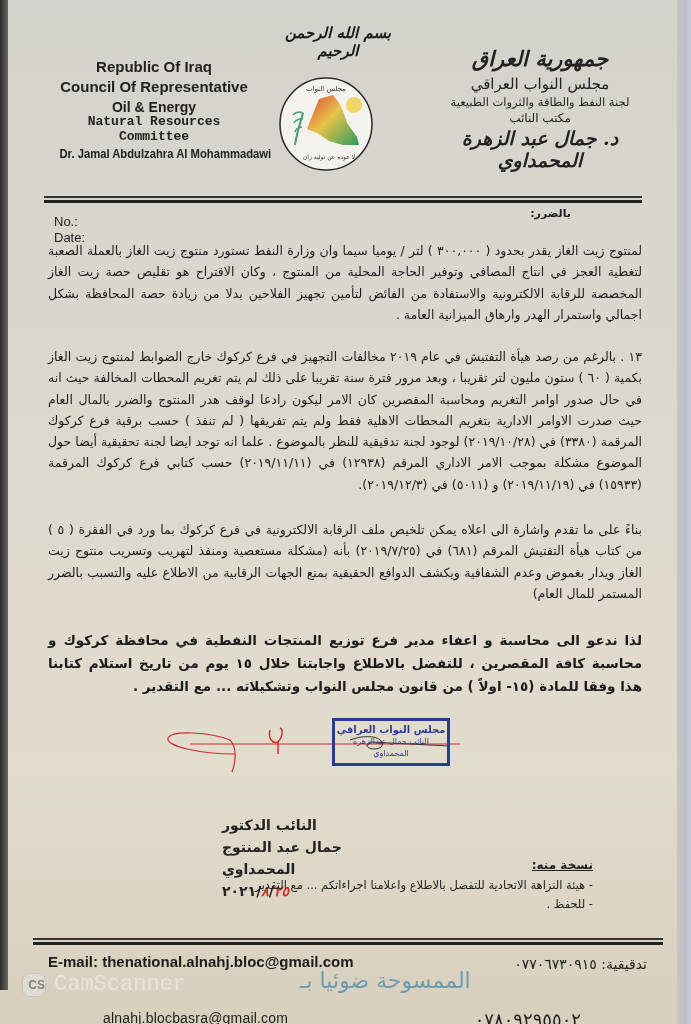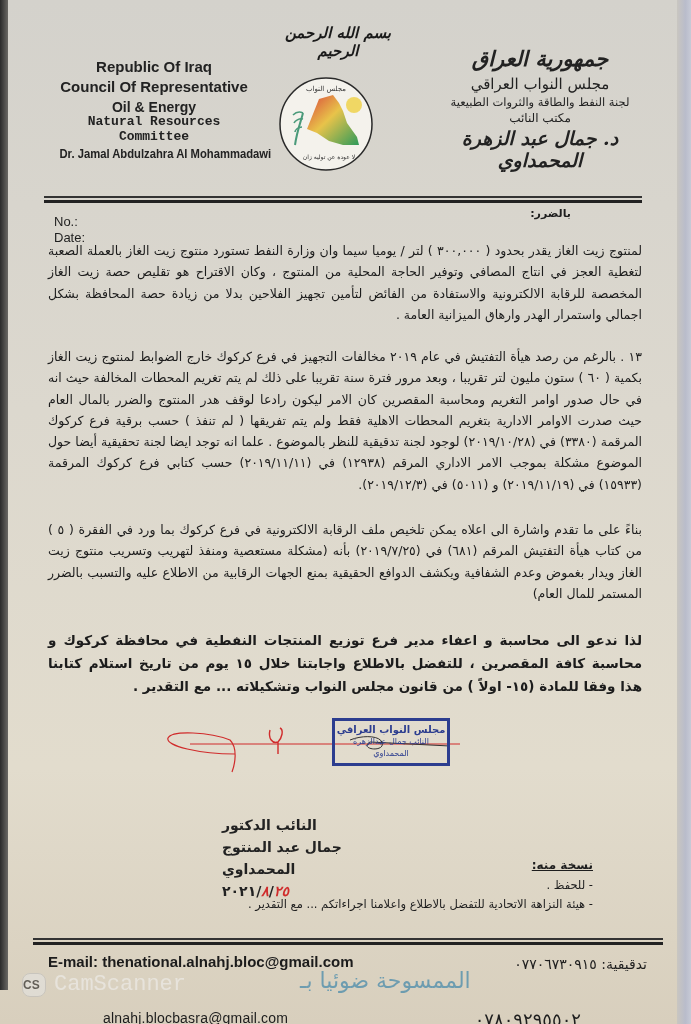--- a/index.html
+++ b/index.html
@@ -44,21 +44,21 @@
   .sig-date { color: #222; font-size: 14px; }
   .sig-date .hand { color: #d02b2b; font-style: italic; }
   .copy-head { position: absolute; right: 98px; top: 858px; direction: rtl; font-weight: bold; font-size: 12px; text-decoration: underline; }
   .copy-list { position: absolute; right: 98px; top: 876px; direction: rtl; font-size: 11.5px; line-height: 19px; list-style: none; margin: 0; padding: 0; }
   .email-label { position: absolute; left: 48px; top: 953px; font-family: "Liberation Sans", sans-serif; font-weight: bold; font-size: 15px; color: #1c1c1c; }
   .email-2 { position: absolute; left: 103px; top: 1010px; font-family: "Liberation Sans", sans-serif; font-size: 14px; color: #1c1c1c; letter-spacing: 0.2px; }
   .mobile { position: absolute; right: 44px; top: 953px; direction: rtl; font-size: 14px; line-height: 22px; text-align: right; }
   .mobile .num { direction: ltr; unicode-bidi: embed; letter-spacing: 1px; }
   .mobile-2 { position: absolute; right: 110px; top: 1009px; font-size: 18px; letter-spacing: 1px; }
   .watermark { position: absolute; left: 22px; top: 972px; display: flex; align-items: center; gap: 8px; opacity: 0.55; }
-  .wm-badge { width: 22px; height: 22px; background: #e5e5e5; border: 1px solid #bbb; border-radius: 8px; color: #000000; font-family: "Liberation Sans", sans-serif; font-size: 12px; font-weight: bold; text-align: left; line-height: 22px; }
+  .wm-badge { width: 22px; height: 22px; background: #e5e5e5; border: 1px solid #bbb; border-radius: 8px; color: #404040; font-family: "Liberation Sans", sans-serif; font-size: 12px; font-weight: bold; text-align: right; line-height: 22px; }
   .wm-text { font-family: Liberation Mono, monospace; font-size: 22px; color: #f3f3f3; }
   .wm-ar { position: absolute; left: 300px; top: 968px; font-size: 22px; color: #0369a1; opacity: 0.5; direction: rtl; }
 </style>
 </head>
 <body>
 
 <div class="left-edge"></div>
 <div class="right-edge"></div>
 
 <div class="en-header">
@@ -124,22 +124,22 @@
     <div>النائب الدكتور</div>
     <div>جمال عبد المنتوج المحمداوي</div>
     <div class="sig-date" style="direction:ltr">
       <span>٢٠٢١/</span><span class="hand">٨</span><span>/</span><span class="hand">٢٥</span>
     </div>
   </div>
 </div>
 
 <div class="copy-head">نسخة منه:</div>
 <ul class="copy-list">
+  <li>- هيئة النزاهة الاتحادية للتفضل بالاطلاع واعلامنا اجراءاتكم ... مع التقدير .</li>
   <li>- للحفظ .</li>
-  <li>- هيئة النزاهة الاتحادية للتفضل بالاطلاع واعلامنا اجراءاتكم ... مع التقدير .</li>
 </ul>
 
 <div class="rule-bottom"></div>
 
 <div class="email-label">E-mail: thenational.alnahj.bloc@gmail.com</div>
 <div class="email-2">alnahj.blocbasra@gmail.com</div>
 <div class="mobile">
   <span>تدقيقية:</span>
   <span class="num">٠٧٧٠٦٧٣٠٩١٥</span>
 </div>

